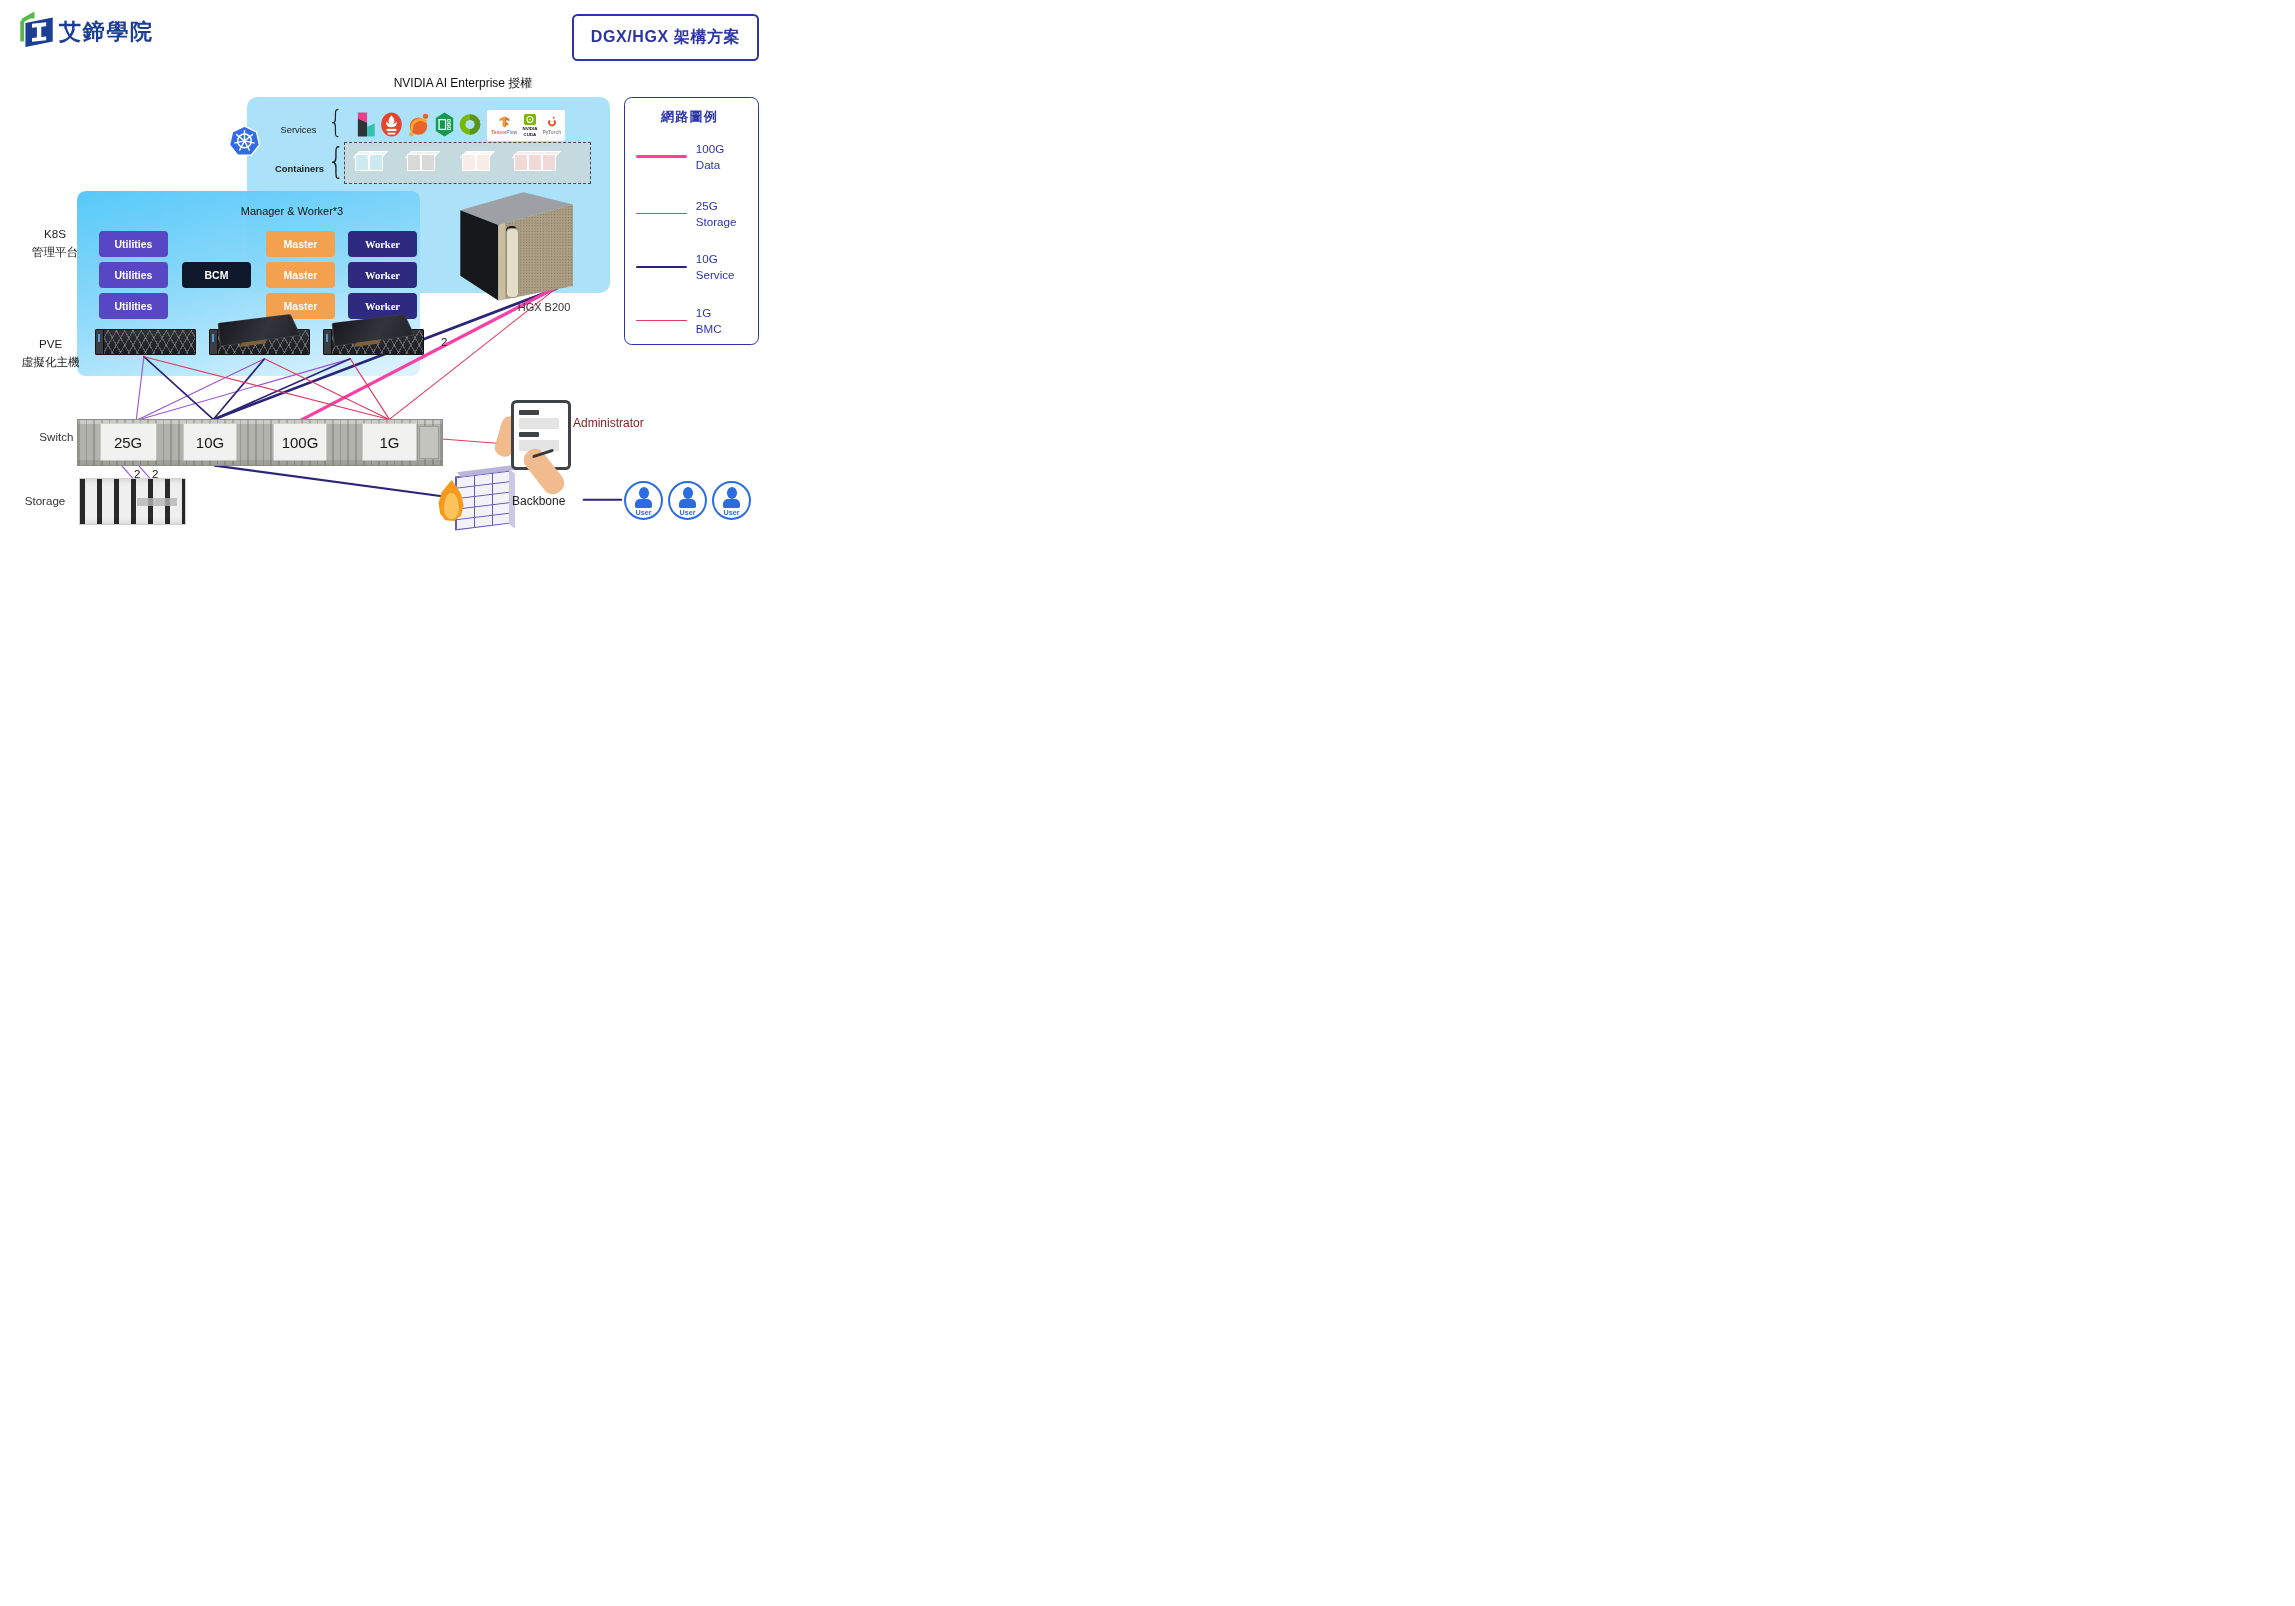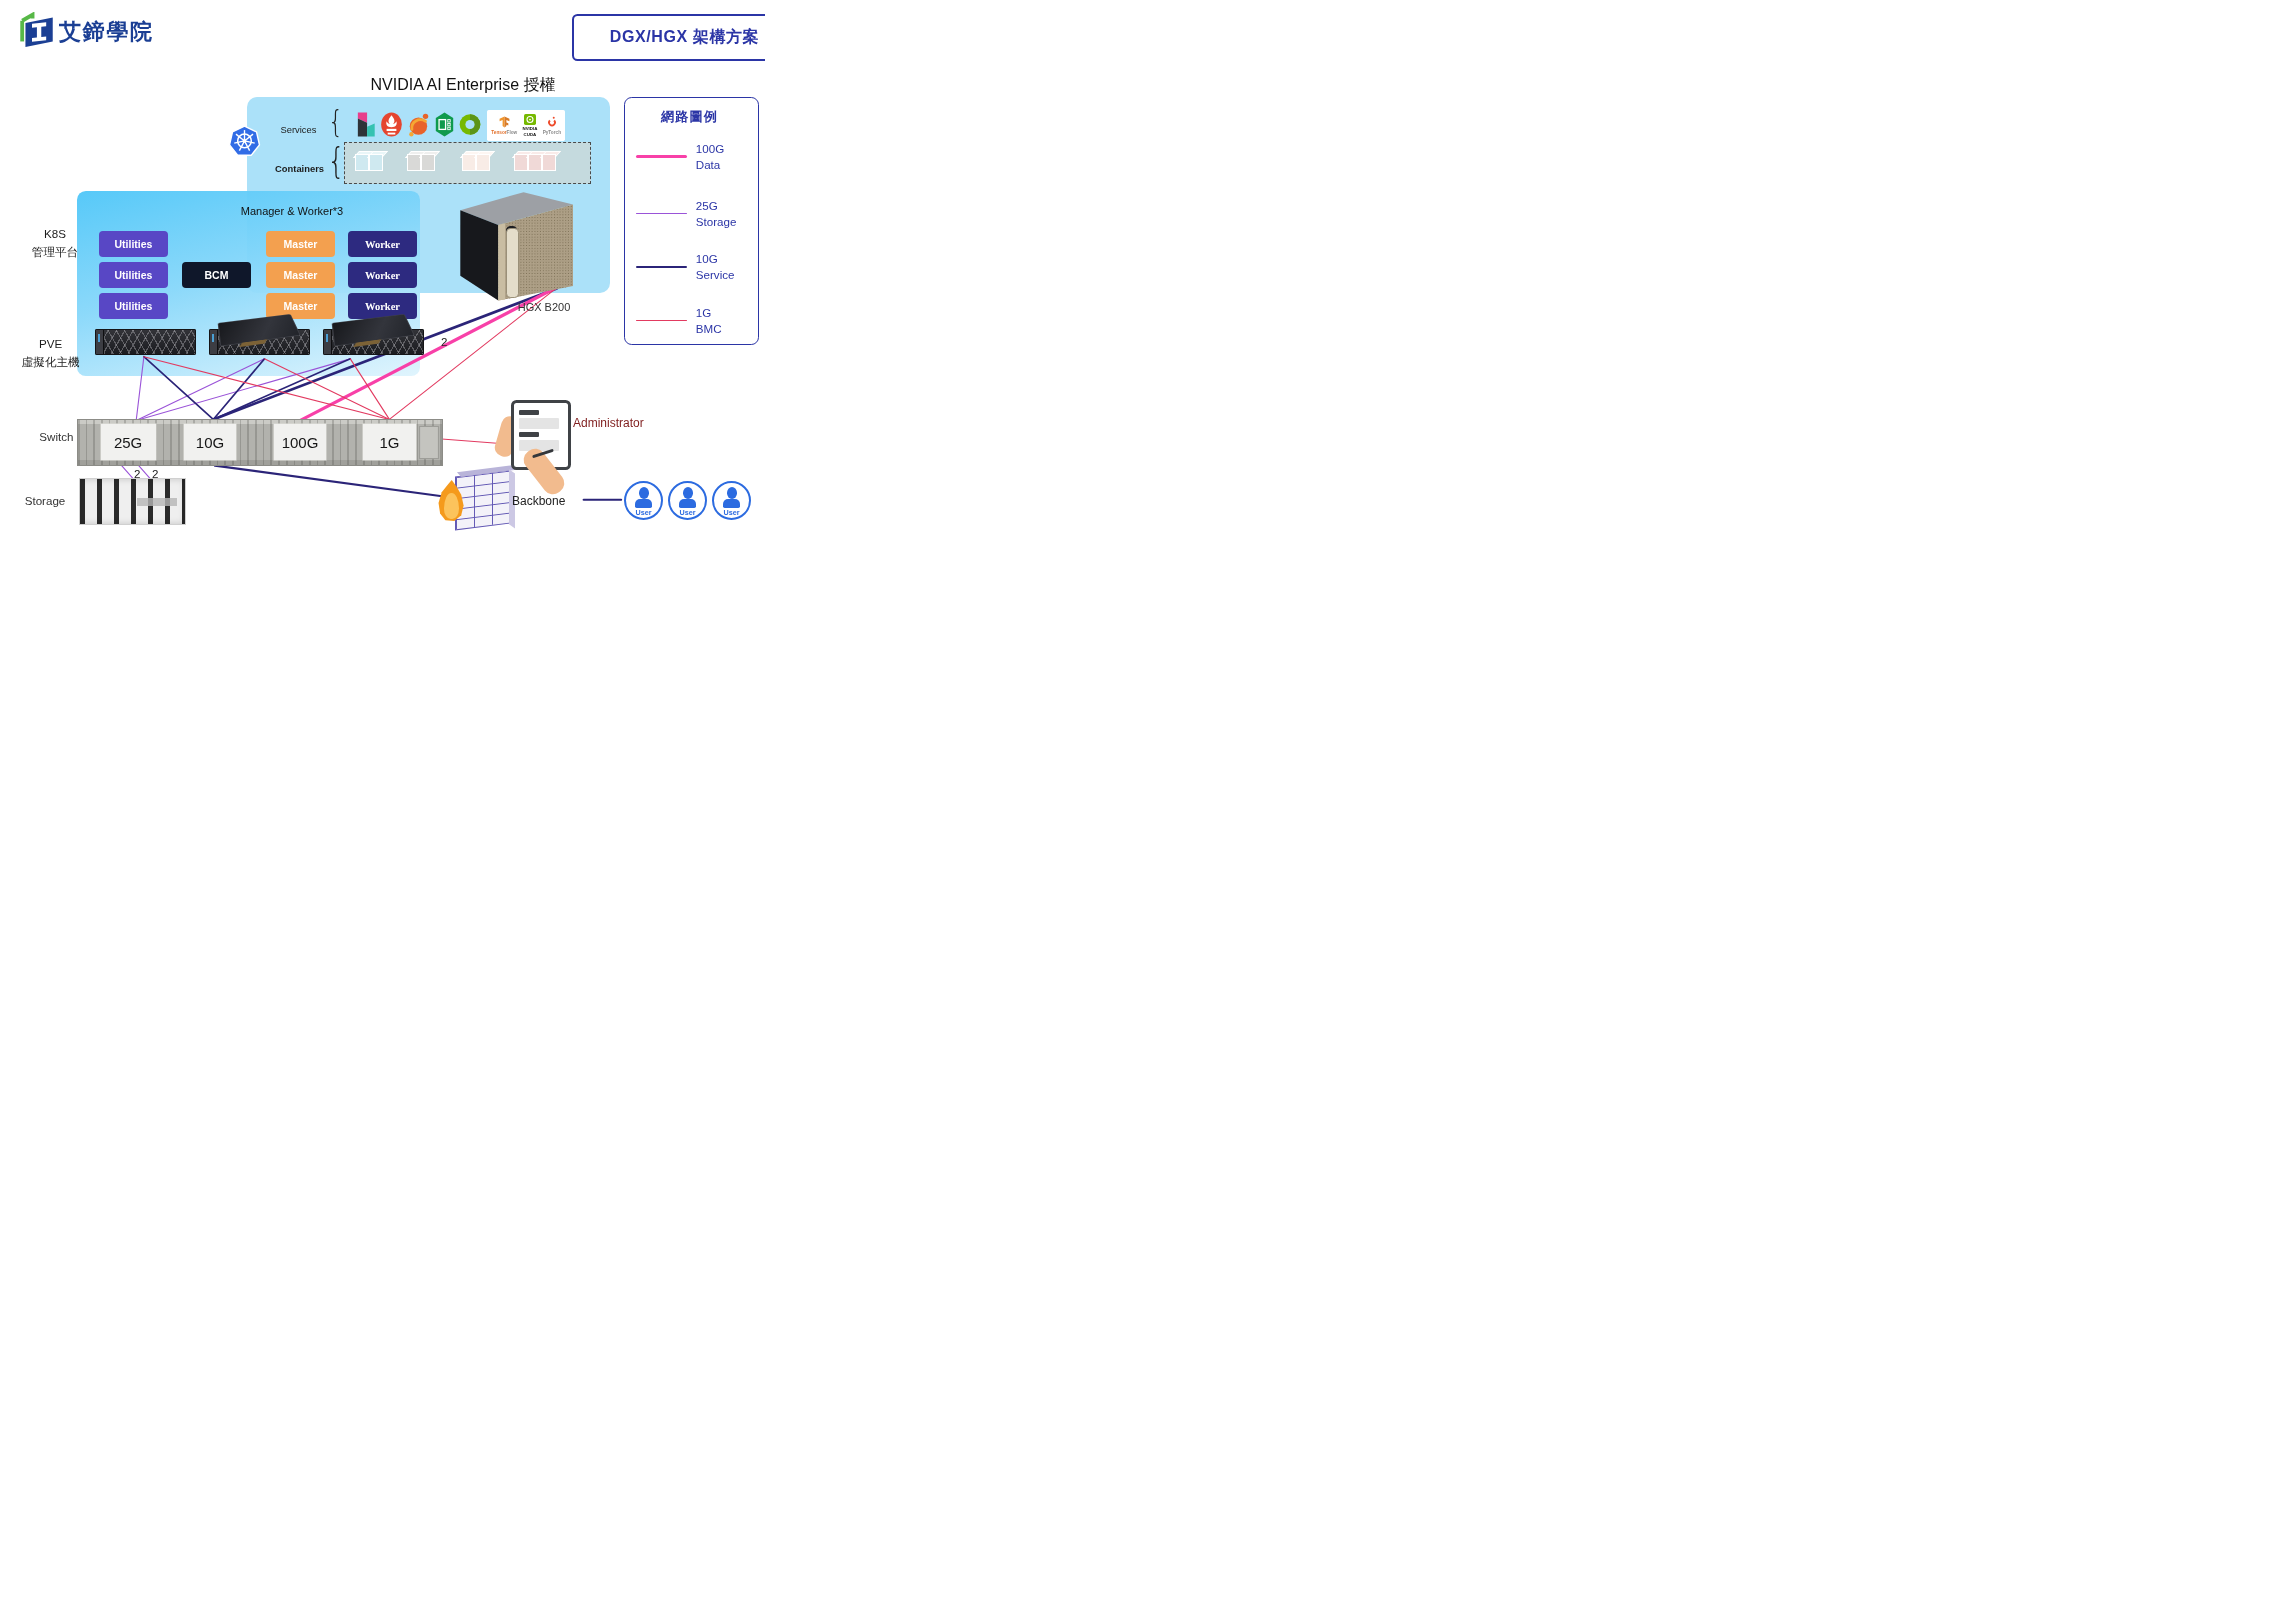--- a/index.html
+++ b/index.html
@@ -3,27 +3,27 @@
 <meta charset="utf-8">
 <style>
   html,body{margin:0;padding:0;background:#ffffff;}
   .canvas{position:relative;width:765px;height:535px;background:#fff;overflow:hidden;
           font-family:"Liberation Sans",sans-serif;color:#1c1c1c;}
   .abs{position:absolute;}
   
   .logo-icon{left:20px;top:12px;width:36px;height:36px;z-index:5;}
   .logo-text{left:59px;top:16.5px;font-size:22px;font-weight:bold;color:#1b3f94;letter-spacing:1.7px;z-index:5;}
   .title-box{left:572px;top:14.3px;width:183px;height:43px;border:2.2px solid #2b35a6;border-radius:5.5px;
-             display:flex;align-items:center;justify-content:center;z-index:5;background:#fff;padding-left:19px;}
+             display:flex;align-items:center;justify-content:center;z-index:5;background:#fff;}
   .title-box span{font-size:16px;font-weight:bold;color:#2b35a6;letter-spacing:0.6px;}
   
   .nvae-panel{left:247px;top:97px;width:363px;height:196px;background:#abe1f9;border-radius:10px;z-index:1;}
   .k8s-panel{left:77px;top:191px;width:343px;height:185px;border-radius:8.8px;z-index:1;
              background:linear-gradient(165deg,#4ec6f8 0%,#86d7fa 45%,#dff4fd 100%);opacity:.95;}
-  .nvae-title{left:342px;top:75px;width:242px;text-align:center;font-size:16px;color:#111;z-index:4;}
+  .nvae-title{left:342px;top:75px;width:242px;text-align:center;font-size:12px;color:#111;z-index:4;}
   .mw-title{left:160px;top:205px;width:264px;text-align:center;font-size:11px;color:#111;z-index:4;}
   
   .services-label{left:273px;top:124px;width:51px;text-align:center;font-size:9.4px;font-weight:400;z-index:4;}
   .containers-label{left:268px;top:163px;width:56px;text-align:right;font-size:9.4px;font-weight:600;z-index:4;}
   .brace{color:#222;font-weight:100;z-index:4;line-height:1;font-family:"DejaVu Sans",sans-serif;transform:scaleX(.8);}
   .brace-services{left:326px;top:107px;font-size:30px;}
   .brace-containers{left:325px;top:144px;font-size:35px;}
   .svc-icon{top:112px;height:25px;z-index:4;}
   .fw-box{left:487px;top:110px;width:75px;height:31px;background:#fff;border-radius:1.7px;z-index:4;
           display:flex;align-items:center;justify-content:space-around;padding:0 1.7px;}

